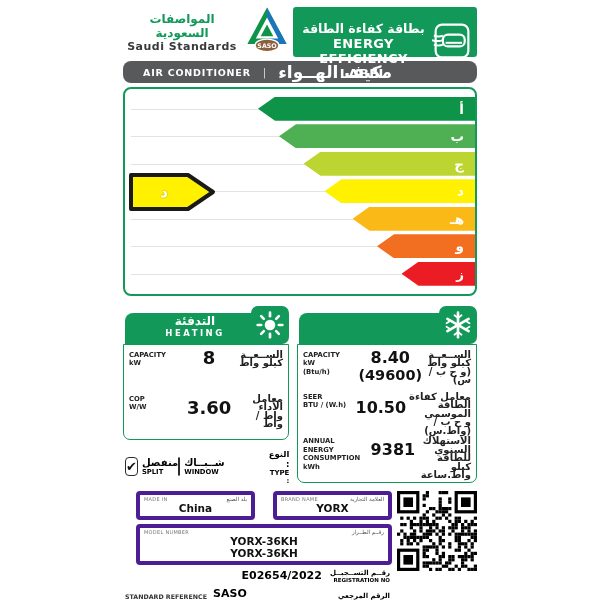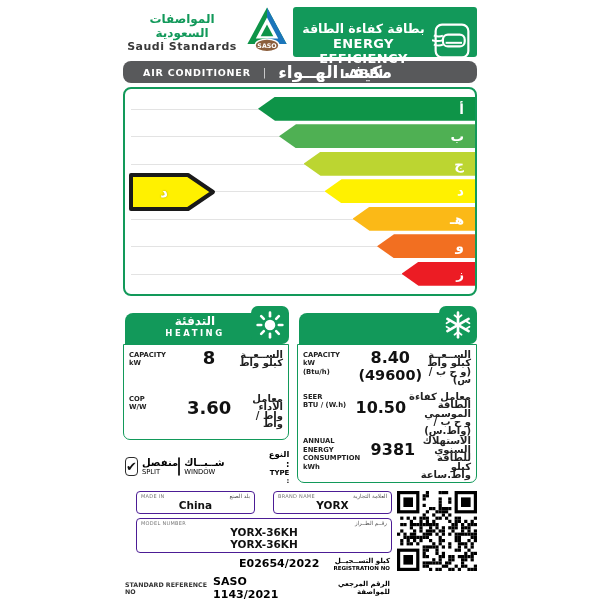--- a/index.html
+++ b/index.html
@@ -57,37 +57,37 @@
   .vrow .val .v2 { font-size:14.5px; }
   .vrow .arl { width:30%; font-size:10px; font-weight:bold; text-align:right; direction:rtl; color:#222; line-height:8.5px; padding-top:2px; }
   .crow { min-height:42px; }
 
   
   .trow { display:flex; align-items:center; margin-top:9px; padding:0 2px; }
   .cbox { width:19px; height:19px; border:1.6px solid #2b2b2b; border-radius:4px; background:#fff;
           display:flex; align-items:center; justify-content:center; font-size:13px; font-weight:bold; color:#111; }
   .tlab { margin-left:4px; text-align:left; }
   .tlab .ar { font-size:10px; font-weight:bold; direction:rtl; display:block; }
-  .tlab .en { font-size:6.8px; font-weight:normal; display:block; }
+  .tlab .en { font-size:6.8px; font-weight:bold; display:block; }
   .tspace { flex:1; }
   .ttitle { text-align:right;margin-left:44px; }
   .ttitle .ar { font-size:8.5px; font-weight:bold; direction:rtl; display:block; }
   .ttitle .en { font-size:7px; font-weight:bold; display:block; }
 
   
   .info { display:flex; gap:5px; margin-top:6px; }
   .info-l { flex:1; }
   .ibr { display:flex; gap:5px; }
-  .ibox { flex:1; border:1px solid #4c1d95; border-radius:4px; padding:1px 4px 2px; background:#fff;margin-left:13px; }
+  .ibox { flex:1; border:4px solid #4c1d95; border-radius:4px; padding:1px 4px 2px; background:#fff;margin-left:13px; }
   .ibox .hd { display:flex; justify-content:space-between; }
   .ibox .hd .en { font-size:5px; color:#777; letter-spacing:.3px; }
   .ibox .hd .ar { font-size:5.5px; color:#555; direction:rtl; }
   .ibox .vl { text-align:center; font-weight:bold; font-size:10.5px; color:#111; line-height:12px; }
   .mbox { margin-top:4px; }
-  .reg { display:flex; justify-content:flex-end; align-items:flex-start; gap:14px; margin-top:4px; padding-right:2px; }
+  .reg { display:flex; justify-content:flex-end; align-items:flex-start; gap:8px; margin-top:4px; padding-right:2px; }
   .reg .vl { font-weight:bold; font-size:11px; }
   .reg .st { text-align:right; }
   .reg .st .ar { font-size:7px; font-weight:bold; direction:rtl; display:block; }
   .reg .st .en { font-size:5.5px; font-weight:bold; display:block; }
   .std { display:flex; justify-content:space-between; align-items:center; margin-top:4px; padding:0 2px; }
   .std .en { font-size:6.3px; font-weight:bold; color:#333; }
   .std .vl { font-weight:bold; font-size:11px; }
   .std .ar { font-size:7px; font-weight:bold; direction:rtl; }
   .qr { width:80px; height:86px; display:flex; align-items:flex-start; justify-content:center; }
 </style>
@@ -311,21 +311,21 @@
         <div class="hd">
             <span class="en">MODEL NUMBER</span>
           <span class="ar">رقــم الطــراز</span>
           </div>
         <div class="vl">YORX-36KH</div>
         <div class="vl">YORX-36KH</div>
       </div>
       <div class="reg">
         <span class="vl">E02654/2022</span>
         <span class="st">
-          <span class="ar">كيلو التســجيــل</span>
+          <span class="ar">رقــم التســجيــل</span>
           <span class="en">REGISTRATION NO</span>
         </span>
       </div>
       <div class="std">
         <span class="en">STANDARD REFERENCE NO</span>
         <span class="vl">SASO 1143/2021</span>
         <span class="ar">الرقم المرجعي للمواصفة</span>
       </div>
     </div>
     <div class="qr">

